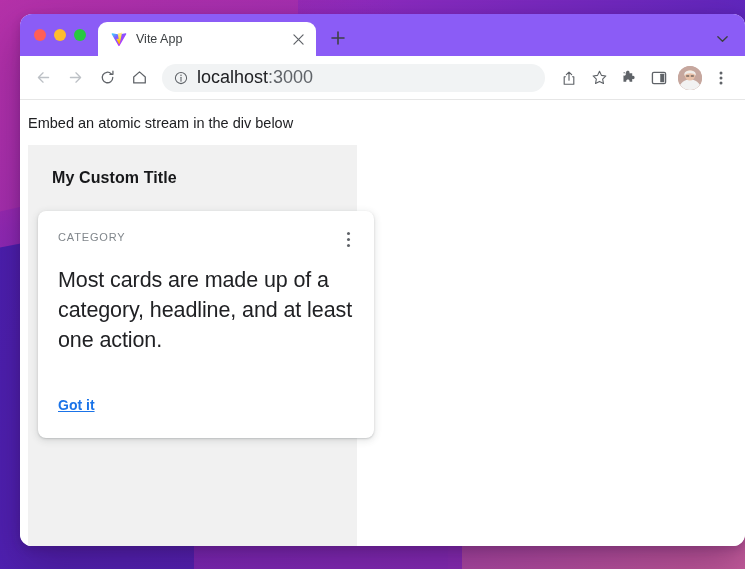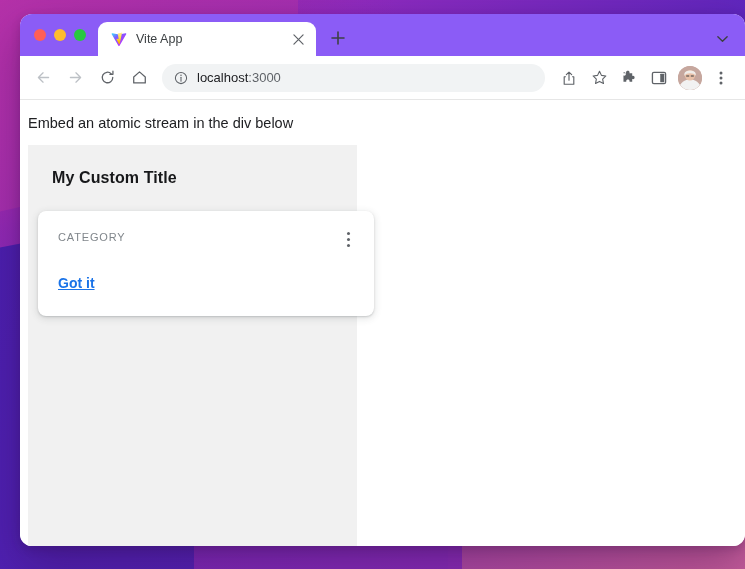--- a/index.html
+++ b/index.html
@@ -133,21 +133,21 @@
     margin: 0 8px 0 6px;
     background: #f1f3f4;
     border-radius: 14px;
     display: flex; align-items: center;
     padding: 0 12px;
     gap: 9px;
     min-width: 0;
   }
   .omnibox-icon { flex: none; color: #5f6368; display: flex; }
   .omnibox-url {
-    font-size: 13px;
+    font-size: 18px;
     color: #202124;
     white-space: nowrap; overflow: hidden; text-overflow: ellipsis;
   }
   .omnibox-url .url-port { color: #5f6368; }
 
   .tool-icon {
     width: 28px; height: 28px; flex: none;
     display: flex; align-items: center; justify-content: center;
     border-radius: 50%;
     color: #5f6368;
@@ -218,21 +218,21 @@
     background: #5f6368; display: block;
   }
   .card-headline {
     margin-top: 16px;
     font-size: 21.5px;
     line-height: 30px;
     color: #202124;
     letter-spacing: -0.1px;
   }
   .card-action {
-    margin-top: 26px;
+    margin-top: 42px;
     font-size: 14px;
     font-weight: bold;
     color: #1a73e8;
     display: inline-block;
   }
 </style>
 </head>
 <body>
 
 <div class="wallpaper">
@@ -385,18 +385,19 @@
 
         <div class="card-top">
           <span class="card-category">CATEGORY</span>
           <span class="card-menu">
             <i></i>
               <i></i>
               <i></i>
           </span>
         </div>
 
+        <div class="card-headline">Most cards are made up of a category, headline, and at least one action.</div>
 
         <a class="card-action" href="#">Got it</a>
       </div>
     </div>
   </div>
 </div>
 
 </body></html>

